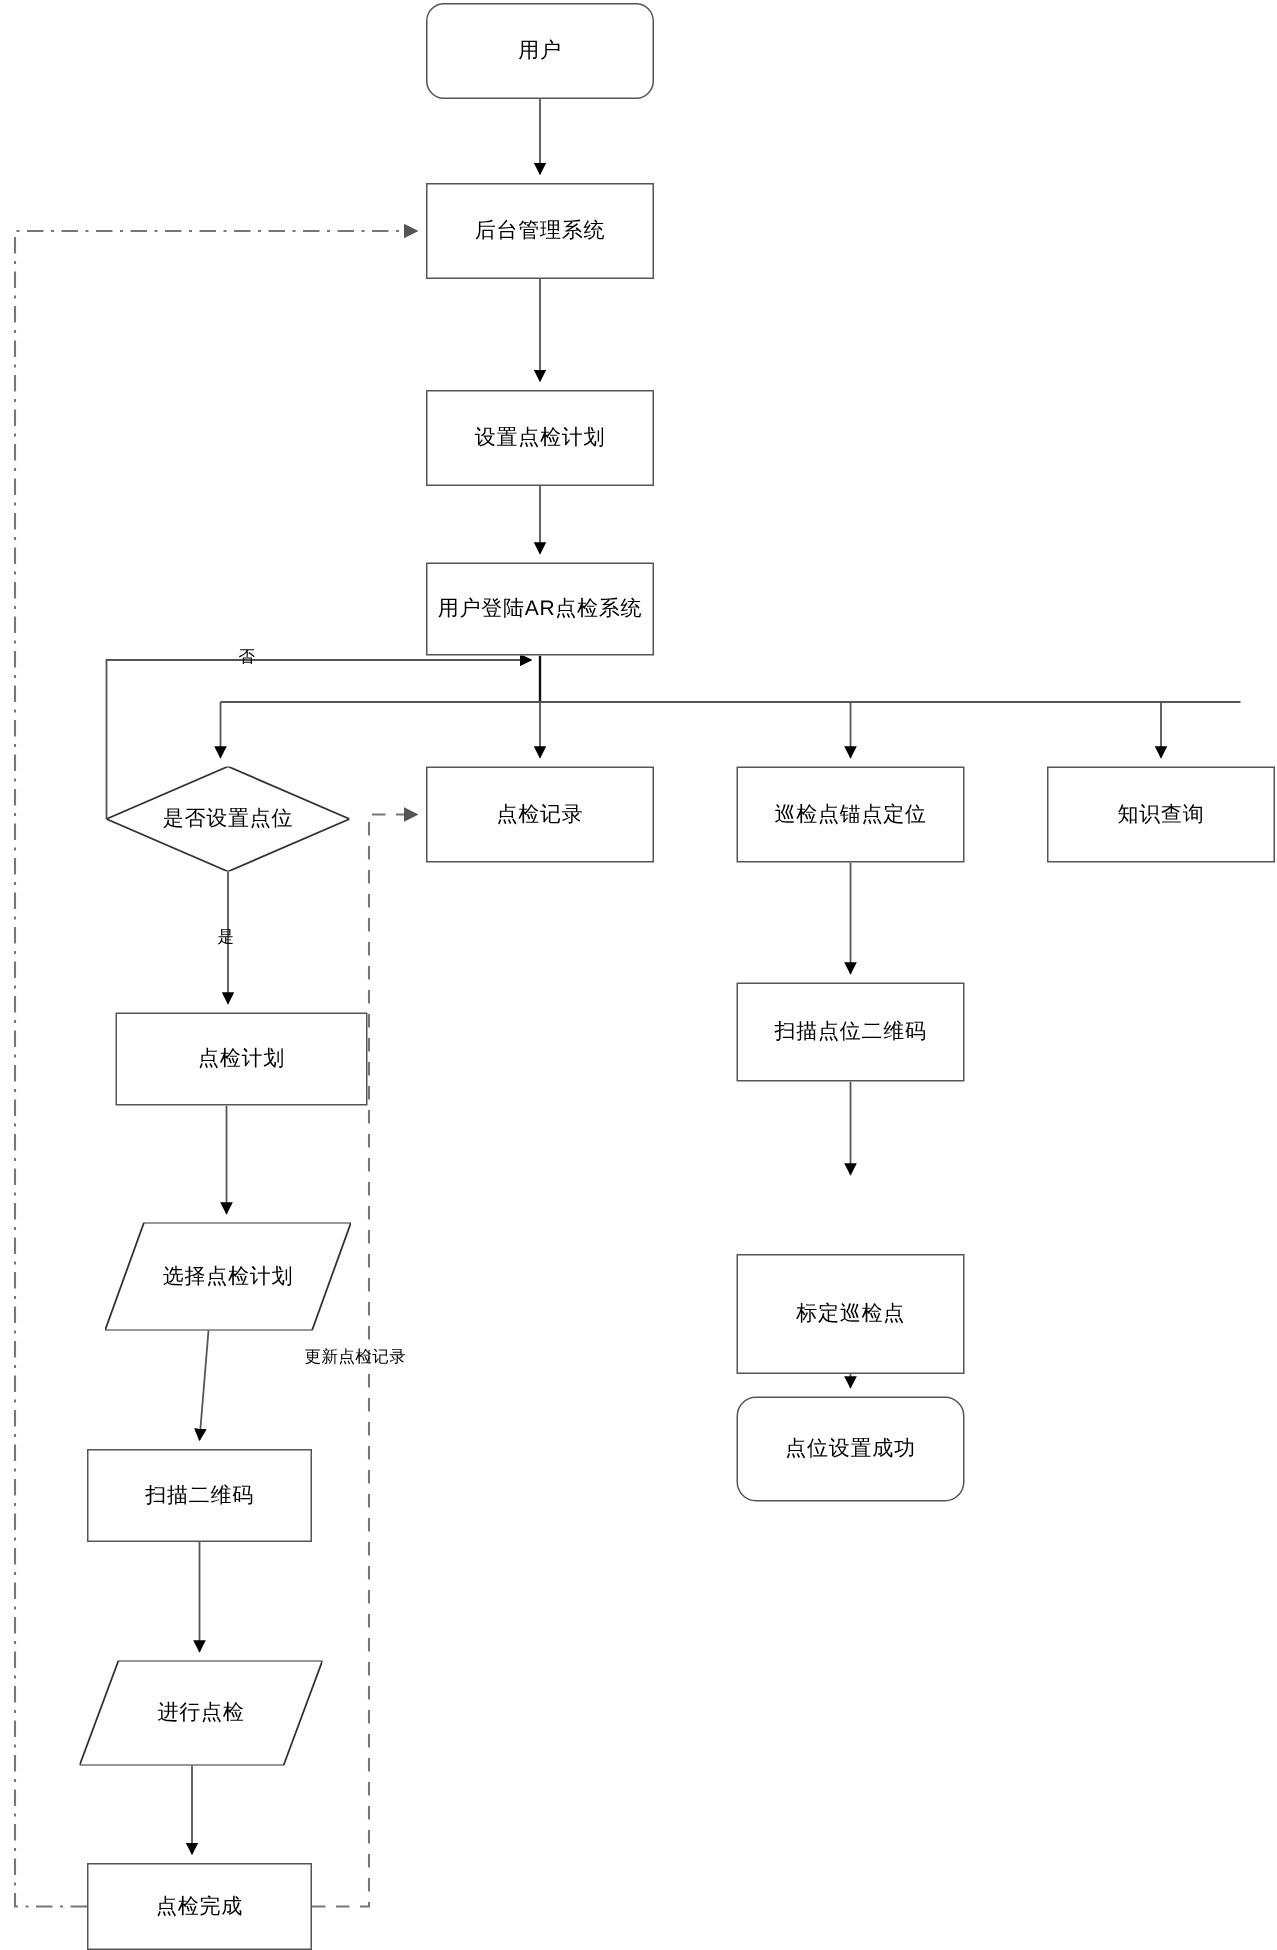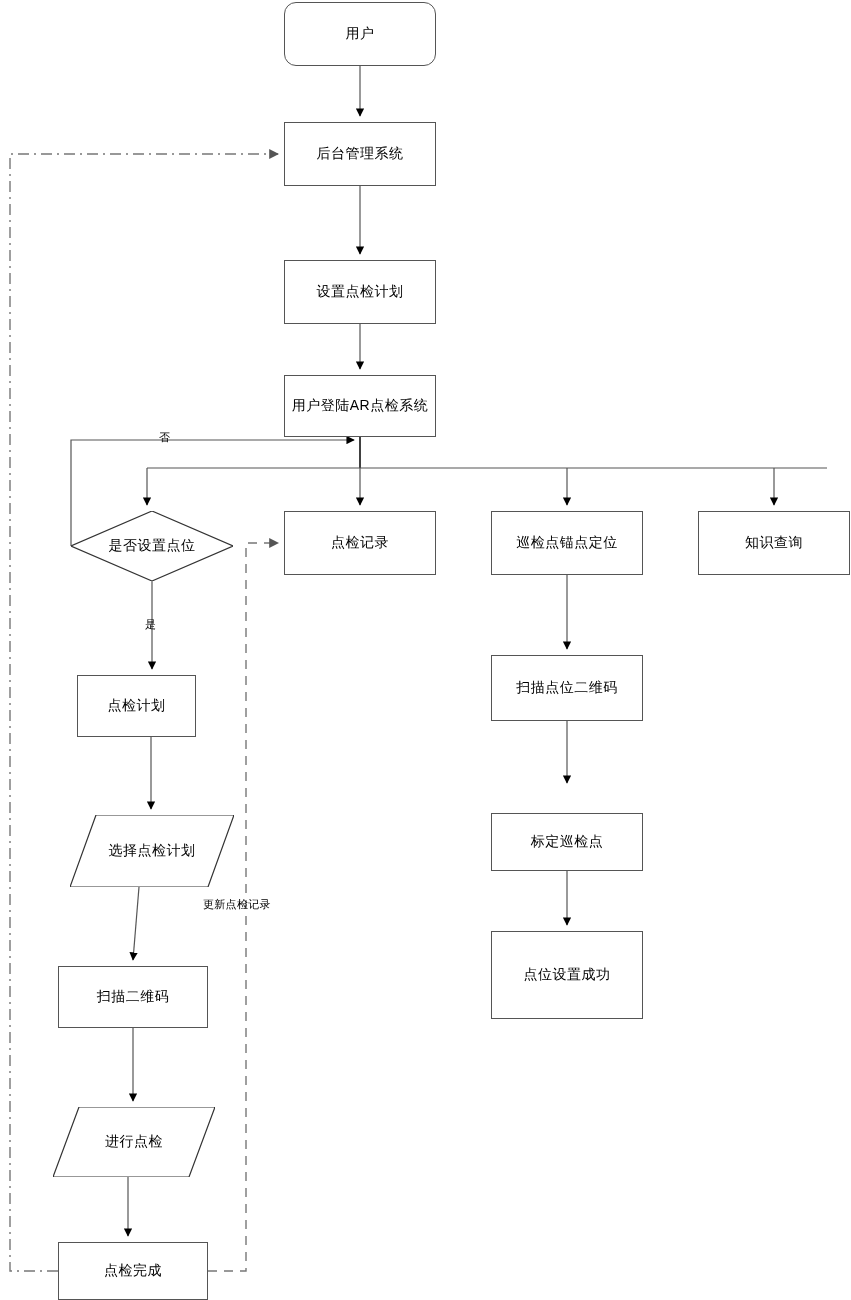--- a/index.html
+++ b/index.html
@@ -166,21 +166,21 @@
   </div>
 
   <div class="node process" style="left:491px; top:511px; width:152px; height:64px;">
     <span class="node-label">巡检点锚点定位</span>
   </div>
 
   <div class="node process" style="left:698px; top:511px; width:152px; height:64px;">
     <span class="node-label">知识查询</span>
   </div>
 
-  <div class="node process" style="left:77px; top:675px; width:119px; height:62px;">
+  <div class="node process" style="left:77px; top:675px; width:168px; height:62px;">
     <span class="node-label">点检计划</span>
   </div>
 
   <div class="node parallelogram" style="left:70px; top:815px; width:164px; height:72px;">
     <svg class="shape-svg" viewBox="0 0 164 72" preserveAspectRatio="none">
       <polygon points="26,0 164,0 138,72 0,72" fill="#ffffff" stroke="#333333" stroke-width="1.2" vector-effect="non-scaling-stroke"></polygon>
     </svg>
     <span class="node-label">选择点检计划</span>
   </div>
 
@@ -196,25 +196,25 @@
   </div>
 
   <div class="node process" style="left:58px; top:1242px; width:150px; height:58px;">
     <span class="node-label">点检完成</span>
   </div>
 
   <div class="node process" style="left:491px; top:655px; width:152px; height:66px;align-items:center;">
     <span class="node-label">扫描点位二维码</span>
   </div>
 
-  <div class="node process" style="left:491px; top:813px; width:152px; height:58px;">
+  <div class="node process" style="left:491px; top:836px; width:152px; height:80px;">
     <span class="node-label">标定巡检点</span>
   </div>
 
-  <div class="node process" style="left:491px; top:931px; width:152px; height:88px;">
+  <div class="node process" style="left:491px; top:931px; width:152px; height:70px;border-radius:13px;">
     <span class="node-label">点位设置成功</span>
   </div>
 
   <div class="edge-label" style="left:159px; top:430px;">否</div>
 
   <div class="edge-label" style="left:145px; top:617px;">是</div>
 
   <div class="edge-label" style="left:203px; top:897px;text-align:center;">更新点检记录</div>
 
 </div>

